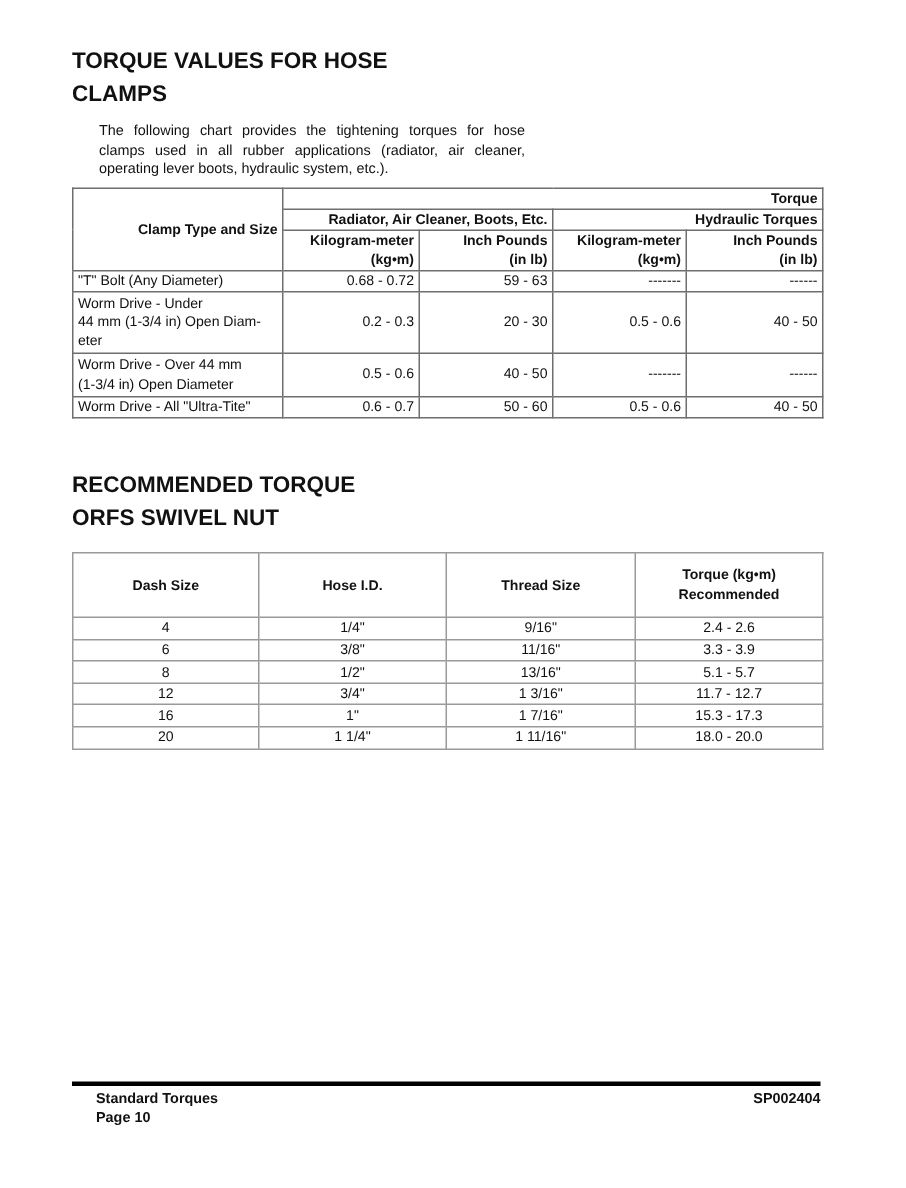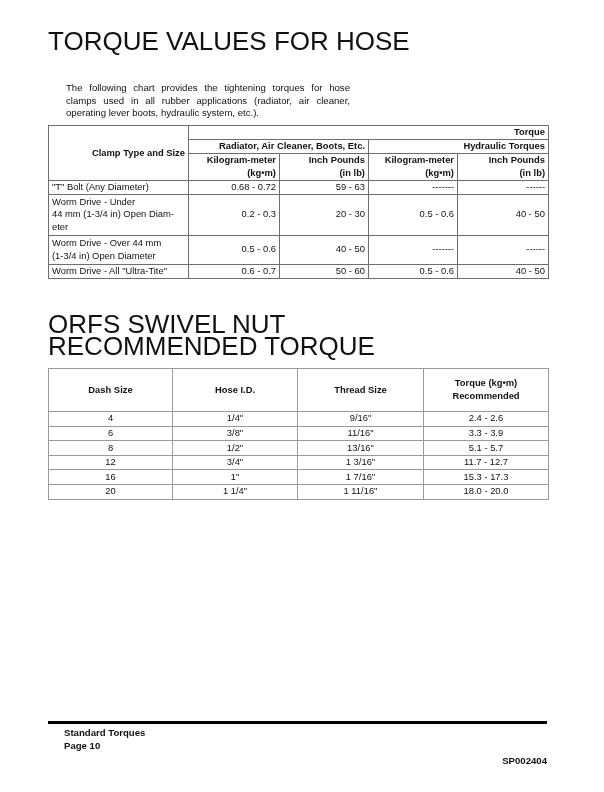--- a/index.html
+++ b/index.html
@@ -1,36 +1,37 @@
 <!DOCTYPE html>
 <html><head>
 <meta charset="utf-8">
 <style>
   html, body { margin: 0; padding: 0; background: #ffffff; }
   body { width: 604px; height: 792px; position: relative; overflow: hidden;
          font-family: "Liberation Sans", sans-serif; color: #111; }
   .abs { position: absolute; }
-  .h1 { font-weight: normal; font-size: 26px; line-height: 22px; letter-spacing: 0; margin: 0; }
+  .h1 { font-weight: bold; font-size: 15px; line-height: 22px; letter-spacing: 0; margin: 0; }
   .para { font-size: 9.6px; line-height: 12.6px; text-align: justify; text-align-last: left; }
   table { border-collapse: collapse; table-layout: fixed; position: absolute; }
   td, th { font-size: 9.4px; line-height: 12.8px; text-align: center; vertical-align: middle; padding: 0 3px; }
   .t1 td, .t1 th { border: 1px solid #6e6e6e; text-align: right; }
   .t1 { border: 1px solid #5a5a5a; }
   .t2 td, .t2 th { border: 1px solid #9a9a9a; }
   .t2 { border: 1px solid #8a8a8a; }
   th { font-weight: bold; }
   td.left { text-align: left; }
   .footer-rule { position: absolute; left: 48px; top: 721px; width: 499px; height: 3px; background: #000; }
   .footer { font-size: 9.6px; font-weight: bold; line-height: 12.5px; }
 </style>
 </head>
 <body>
 
 <div class="abs h1" style="left:48px; top:30px;">
   <div>TORQUE VALUES FOR HOSE</div>
+  <div>CLAMPS</div>
 </div>
 
 <div class="abs para" style="left:66px; top:82px; width:284px;">The following chart provides the tightening torques for hose clamps used in all rubber applications (radiator, air cleaner, operating lever boots, hydraulic system, etc.).</div>
 
 <table class="t1" style="left:48px; top:125px; width:500px;">
   <colgroup>
     <col style="width:140px">
       <col style="width:91px">
       <col style="width:89px">
       <col style="width:89px">
@@ -99,22 +100,22 @@
         </td>
     <td>0.6 - 0.7</td>
     <td>50 - 60</td>
     <td>0.5 - 0.6</td>
     <td>40 - 50</td>
   </tr>
 </tbody>
   </table>
 
 <div class="abs h1" style="left:48px; top:313px;">
+  <div>RECOMMENDED TORQUE</div>
   <div>ORFS SWIVEL NUT</div>
-  <div>RECOMMENDED TORQUE</div>
 </div>
 
 <table class="t2" style="left:48px; top:368px; width:500px;">
   <colgroup>
     <col style="width:124px">
       <col style="width:125px">
       <col style="width:126px">
       <col style="width:125px">
   </colgroup>
   <tbody>
@@ -164,13 +165,13 @@
     <td>18.0 - 20.0</td>
   </tr>
 </tbody>
   </table>
 
 <div class="footer-rule"></div>
 <div class="abs footer" style="left:64px; top:727px;">
   <div>Standard Torques</div>
   <div>Page 10</div>
 </div>
-<div class="abs footer" style="right:57px; top:755px; text-align:left;">SP002404</div>
+<div class="abs footer" style="right:57px; top:727px; text-align:left;">SP002404</div>
 
 </body></html>

